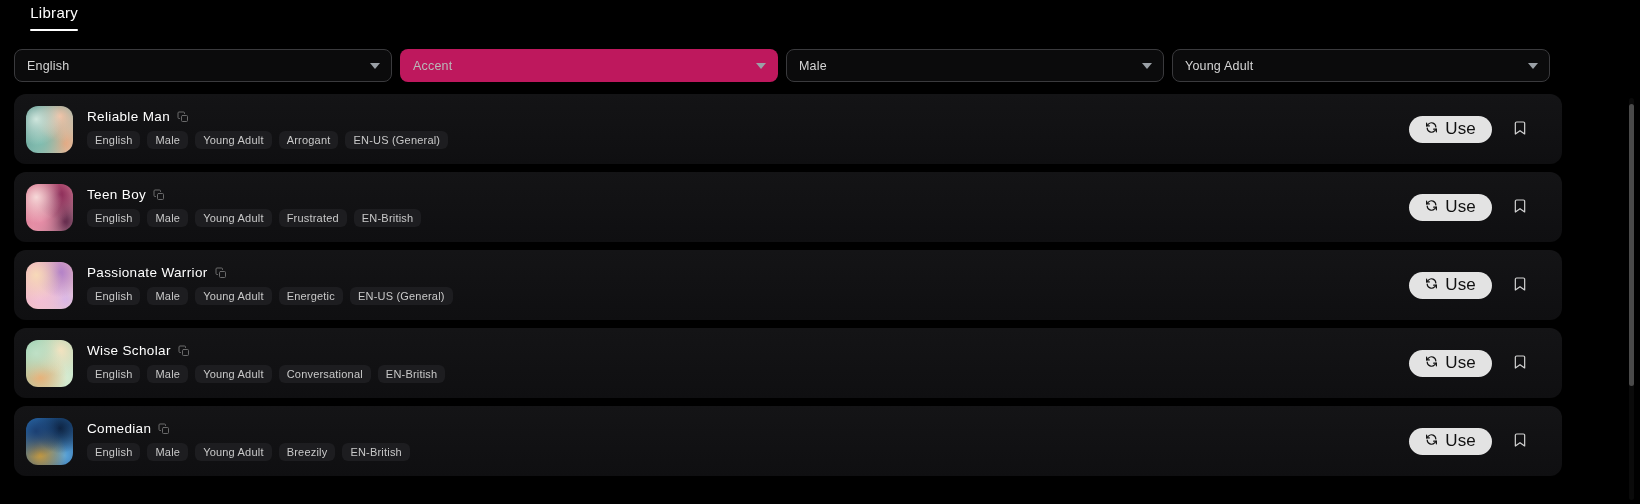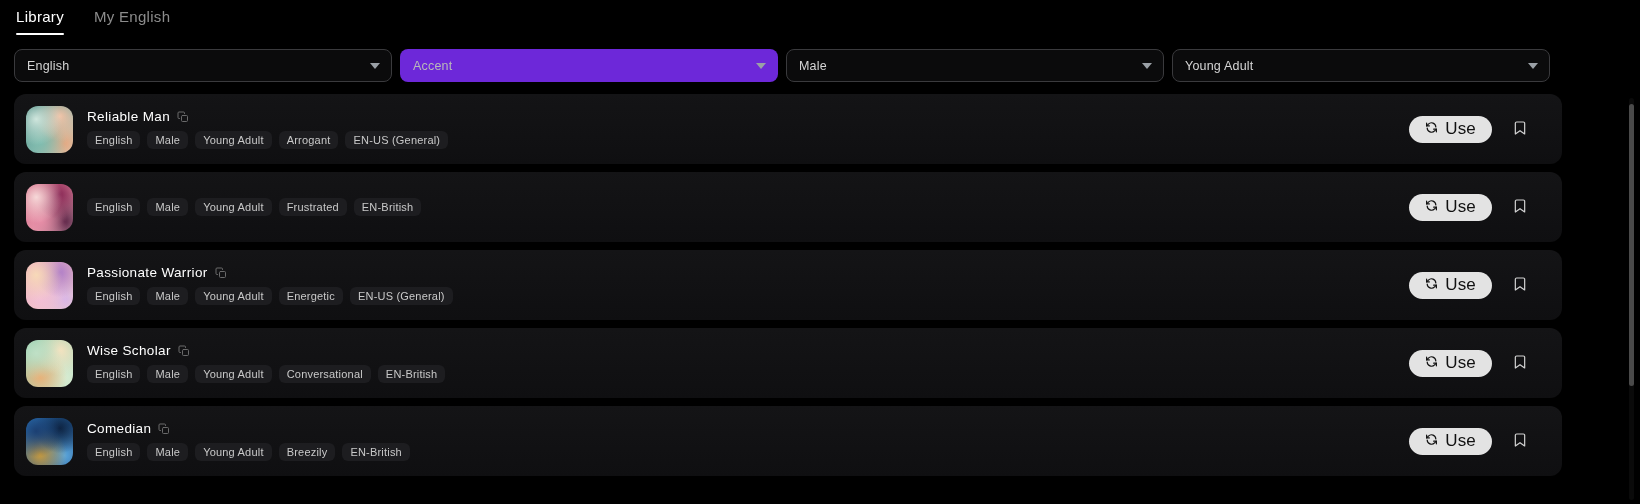--- a/index.html
+++ b/index.html
@@ -5,33 +5,33 @@
   * { box-sizing: border-box; margin: 0; padding: 0; }
   html, body {
     width: 1640px; height: 504px;
     background: #000000;
     font-family: "Liberation Sans", sans-serif;
     overflow: hidden;
   }
   .app { position: relative; width: 1640px; height: 504px; background:#000; }
 
   
-  .tabs { position:absolute; left:14px; top:0px; height:38px; display:flex; align-items:center; gap:26px; }
+  .tabs { position:absolute; left:14px; top:0px; height:38px; display:flex; align-items:center; gap:26px;flex-direction:column; }
   .tab { position:relative; font-size:15px; letter-spacing:.3px; color:#8c8c8c; padding:4px 2px 10px 2px; cursor:pointer; white-space:nowrap; }
   .tab.active { color:#ffffff; }
   .tab.active .tab-underline { position:absolute; left:2px; right:2px; bottom:0px; height:2px; background:#ffffff; border-radius:2px; }
   .tab-underline { display:none; }
 
   
   .filters { position:absolute; left:14px; top:49px; width:1548px; height:33px; display:flex; gap:8px; }
   .select {
     position:relative; height:33px; background:#0b0b0c; border:1px solid #3a3a3d;
     border-radius:8px; display:flex; align-items:center; padding:0 12px; cursor:pointer;
   }
-  .select.borderless { border-color:transparent; background:#6d28d9; }
+  .select.borderless { border-color:transparent; background:#be185d; }
   .select .sel-label { font-size:12.5px; color:#d6d6d6; letter-spacing:.2px; }
   .select.placeholder .sel-label { color:#b9b9b9; }
   .caret { position:absolute; right:11px; top:50%; transform:translateY(-50%); width:0; height:0;
            border-left:5px solid transparent; border-right:5px solid transparent; border-top:6px solid #9aa0a6; }
   .fx-0 { width:378px; }
   .fx-1 { width:378px; }
   .fx-2 { width:378px; }
   .fx-3 { width:378px; }
 
   
@@ -131,20 +131,29 @@
           <button class="bookmark-btn">
             <span><svg width="16" height="18" viewBox="0 0 24 24" fill="none" stroke="#d2d2d2" stroke-width="1.8" stroke-linecap="round" stroke-linejoin="round">
                 <path d="M19 21l-7-5-7 5V5a2 2 0 0 1 2-2h10a2 2 0 0 1 2 2z"></path>
               </svg></span>
           </button>
         </div>
       </div>
       <div class="card">
         <div class="avatar" style="background:radial-gradient(circle at 22% 28%, #f6d8d8 0%, transparent 52%),radial-gradient(circle at 72% 22%, #8b2a57 0%, transparent 50%),radial-gradient(circle at 30% 78%, #e88fa8 0%, transparent 55%),radial-gradient(circle at 82% 80%, #5c2346 0%, transparent 58%),linear-gradient(135deg, #c43a62 0%, #f6d8d8 100%);"></div>
         <div class="meta">
+          <div class="name-row">
+            <span class="vname">Teen Boy</span>
+            <span class="copy-icon">
+              <svg width="12" height="12" viewBox="0 0 24 24" fill="none" stroke="#9a9a9a" stroke-width="2" stroke-linecap="round" stroke-linejoin="round">
+                <rect x="9" y="9" width="12" height="12" rx="2"></rect>
+                <path d="M5 15H4a2 2 0 0 1-2-2V4a2 2 0 0 1 2-2h9a2 2 0 0 1 2 2v1"></path>
+              </svg>
+            </span>
+          </div>
           <div class="tags">
             <span class="tag">English</span>
             <span class="tag">Male</span>
             <span class="tag">Young Adult</span>
             <span class="tag">Frustrated</span>
             <span class="tag">EN-British</span>
           </div>
         </div>
         <div class="actions">
           <button class="use-btn">

